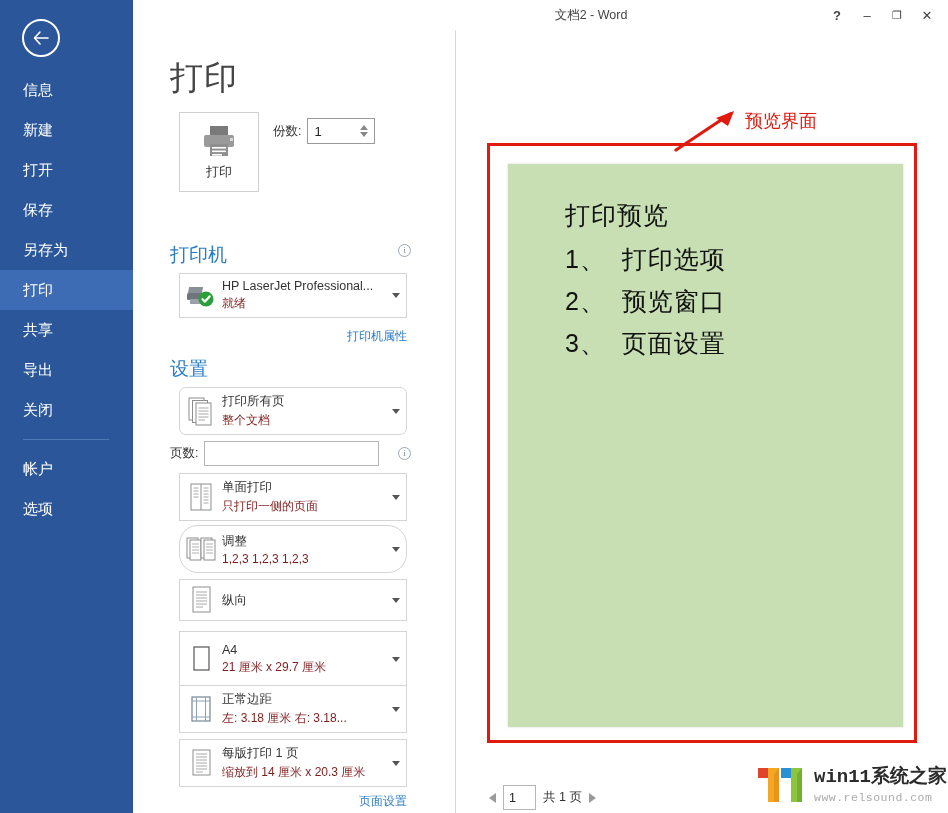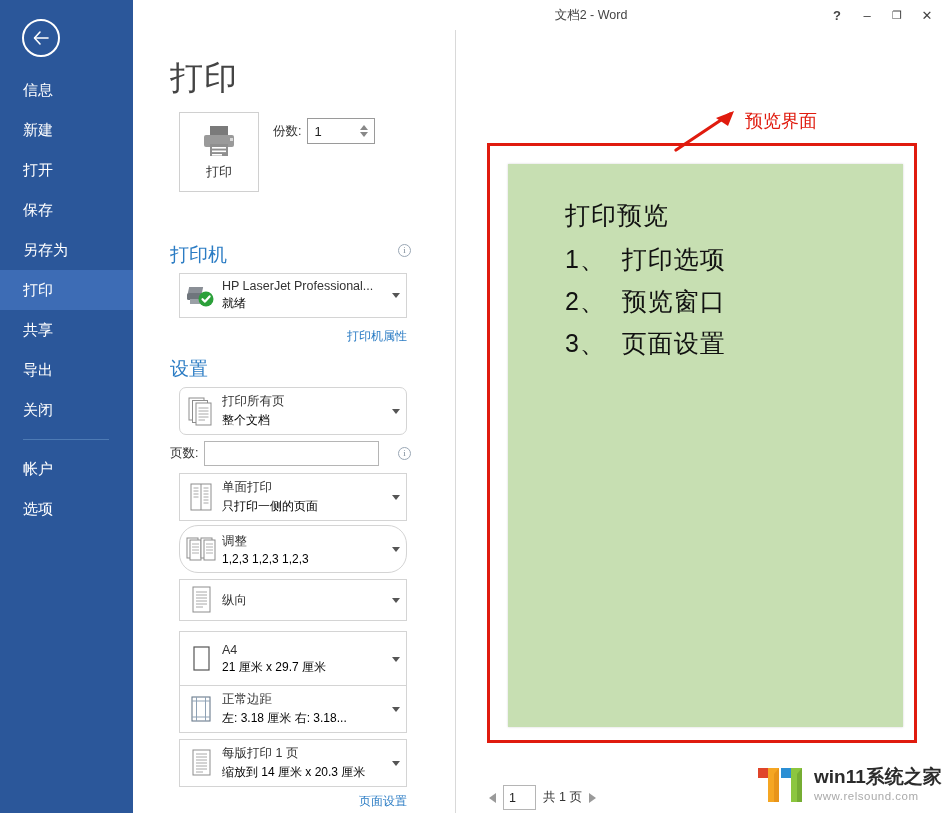--- a/index.html
+++ b/index.html
@@ -105,21 +105,21 @@
   }
 
   .combo {
     position:absolute; left:46px; width:228px;
     border:1px solid #d4d4d4; background:#fff; cursor:pointer;
     display:flex; align-items:center;
   }
   .combo .ico { width:42px; display:flex; align-items:center; justify-content:center; flex:none; }
   .combo .txts { flex:1; min-width:0; padding-right:4px; }
   .combo .t1 { font-size:12.5px; color:#333; white-space:nowrap; overflow:hidden; }
-  .combo .t2 { font-size:12px; color:#000000; white-space:nowrap; overflow:hidden; margin-top:2px; }
+  .combo .t2 { font-size:12px; color:#7f1d1d; white-space:nowrap; overflow:hidden; margin-top:2px; }
   .combo .caret {
     width:20px; flex:none; display:flex; align-items:center; justify-content:center;
   }
   .caret-tri { width:0; height:0; border-left:4.5px solid transparent; border-right:4.5px solid transparent; border-top:5px solid #555; }
 
   .link-right {
     position:absolute; right:48px;
     font-size:12px; color:#2b7cc4; text-decoration:none; cursor:pointer;
   }
 
@@ -161,21 +161,21 @@
   .nav-left { border-top:5px solid transparent; border-bottom:5px solid transparent; border-right:7px solid #9a9a9a; }
   .nav-right { border-top:5px solid transparent; border-bottom:5px solid transparent; border-left:7px solid #9a9a9a; }
   .page-field {
     width:33px; height:25px; border:1px solid #b5b5b5; background:#fff;
     text-align:left; padding-left:5px; font-size:12.5px; outline:none;
     font-family:inherit; color:#222;
   }
   .page-total { font-size:12.5px; color:#333; white-space:nowrap; }
 
   
-  .watermark { position:absolute; left:757px; top:765px; display:flex; align-items:flex-start; gap:9px; }
+  .watermark { position:absolute; left:757px; top:765px; display:flex; align-items:center; gap:9px;font-family:Liberation Mono, monospace; }
   .wm-text { padding-top:2px; }
   .wm-line1 { font-size:19px; font-weight:bold; color:#2b2b2b; line-height:1; letter-spacing:0px; }
   .wm-line2 { font-size:11.5px; color:#aaaaaa; line-height:1; margin-top:5px; letter-spacing:.5px; }
 </style>
 </head>
 <body>
 
 <div id="root">
 
   <div class="sidebar">

